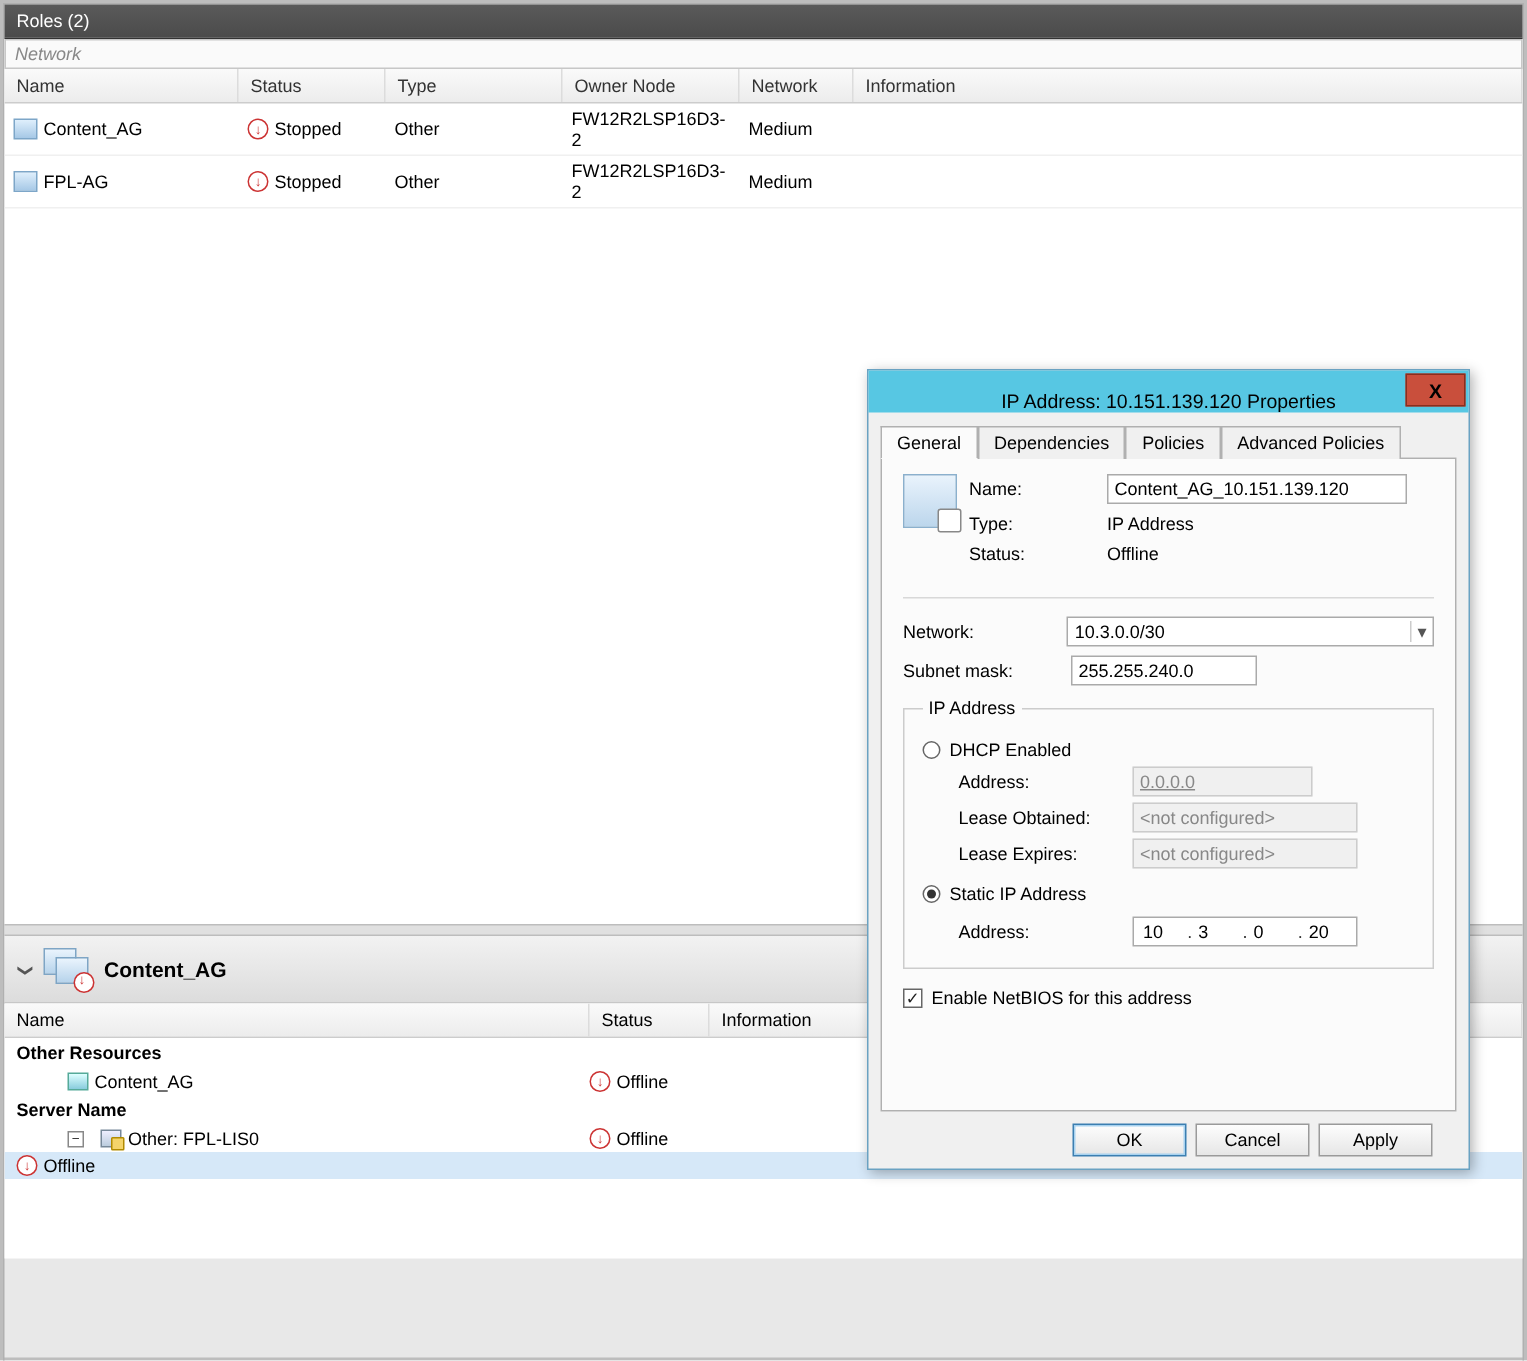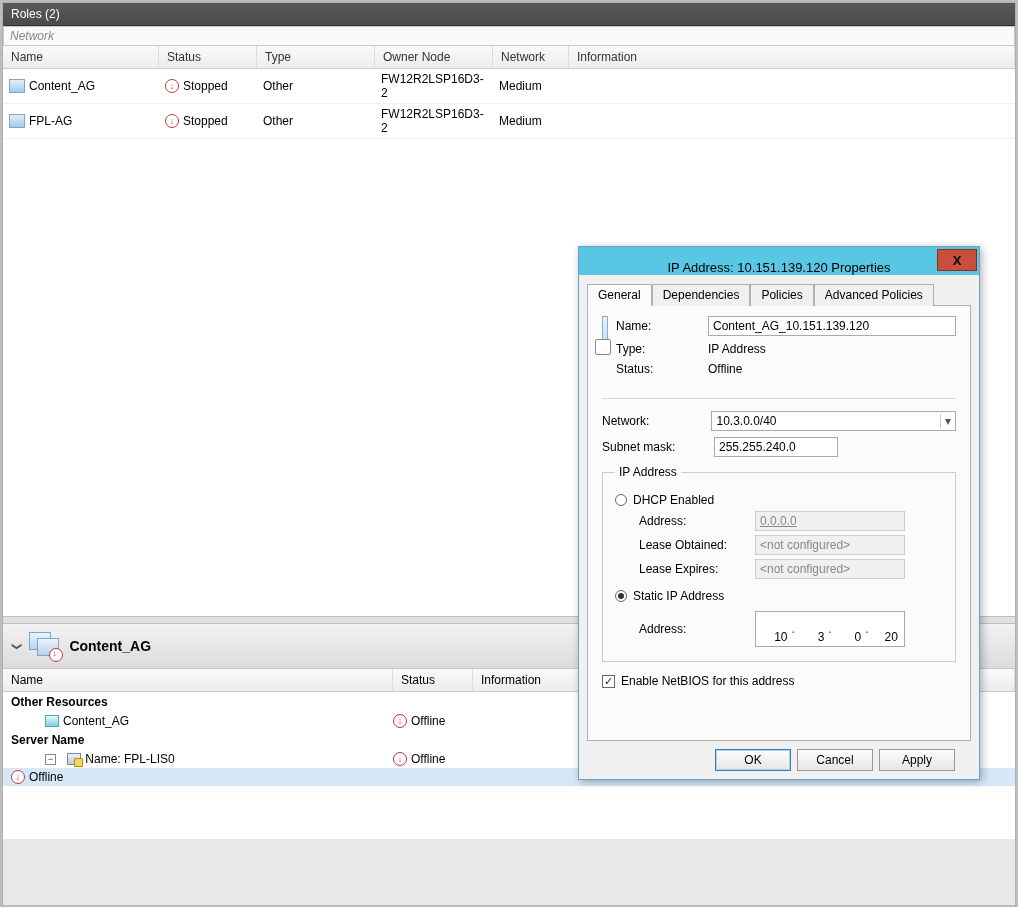--- a/index.html
+++ b/index.html
@@ -169,21 +169,21 @@
 .select{width:250px;background:#fff;border:1px solid #aaa;padding:2px 4px;font-size:12px;display:flex;justify-content:space-between;align-items:center;}
 .select .dd{border-left:1px solid #ccc;padding-left:4px;color:#555;}
 fieldset{border:1px solid #ccc;padding:10px 12px;margin-top:8px;}
 legend{padding:0 4px;font-size:12px;}
 .radio-row{display:flex;align-items:center;gap:6px;margin:4px 0;}
 .radio{width:12px;height:12px;border:1px solid #666;border-radius:50%;display:inline-flex;align-items:center;justify-content:center;background:#fff;}
 .radio.checked::after{content:"";width:6px;height:6px;background:#333;border-radius:50%;}
 .sub-row{display:flex;align-items:center;margin:4px 0 4px 24px;}
 .sub-row .sl{width:116px;}
 .ip-edit{display:flex;gap:4px;align-items:center;background:#fff;border:1px solid #aaa;padding:2px 6px;width:150px;}
-.ip-seg{width:28px;text-align:right;border:none;margin-top:16px;}
+.ip-seg{width:28px;text-align:left;border:none;}
 .dot{color:#333;}
 .chk-row{display:flex;align-items:center;gap:6px;margin-top:12px;}
 .chk{width:13px;height:13px;border:1px solid #666;background:#fff;display:inline-flex;align-items:center;justify-content:center;}
 .chk.checked::after{content:"✓";font-size:11px;color:#222;}
 .dialog .btn-row{display:flex;justify-content:flex-end;gap:6px;padding:0 24px 8px 0;}
 .btn{width:76px;padding:3px 0;background:linear-gradient(#fdfdfd,#e6e6e6);border:1px solid #9a9a9a;text-align:center;}
 .btn.default{border:1px solid #3c7fb1;box-shadow:0 0 0 1px #a8d2ef inset;}
 </style>
 </head>
 <body>
@@ -261,21 +261,21 @@
               <span class="server-icon"></span>
               <span>Content_AG</span>
             </div>
         <div class="status-cell">
               <span class="status-icon"></span>
               <span>Offline</span>
             </div>
       </div>
       <div class="group-row">Server Name</div>
       <div class="item-row">
-        <div class="name-cell"><span class="indent1"></span><span class="exp-box">−</span>&nbsp;<span class="name-icon"></span><span>Name: FPL-LIS0</span></div>
+        <div class="name-cell"><span class="indent1"></span><span class="exp-box">−</span>&nbsp;<span class="name-icon"></span><span>Other: FPL-LIS0</span></div>
         <div class="status-cell">
               <span class="status-icon"></span>
               <span>Offline</span>
             </div>
       </div>
       <div class="item-row selected">
         <div class="status-cell">
               <span class="status-icon"></span>
               <span>Offline</span>
             </div>
@@ -296,55 +296,55 @@
     <div class="tab">Dependencies</div>
     <div class="tab">Policies</div>
     <div class="tab">Advanced Policies</div>
   </div>
   <div class="tab-body">
     <div style="display:flex;">
       <div class="dlg-icon"></div>
       <div style="flex:1;">
         <div class="dlg-row">
           <div class="dlg-label">Name:</div>
-          <input class="text-input" style="width: 248px;" value="Content_AG_10.151.139.120">
+          <input class="text-input" style="width: 200px;" value="Content_AG_10.151.139.120">
         </div>
         <div class="dlg-row">
           <div class="dlg-label">Type:</div>
           <div>IP Address</div>
         </div>
         <div class="dlg-row">
           <div class="dlg-label">Status:</div>
           <div>Offline</div>
         </div>
       </div>
     </div>
     <hr class="hr">
     <div class="dlg-row">
       <div class="dlg-label2">Network:</div>
       <div class="select">
-        <span>10.3.0.0/40</span>
+        <span>10.3.0.0/30</span>
         <span class="dd">▾</span>
       </div>
     </div>
     <div class="dlg-row">
       <div class="dlg-label2">Subnet mask:</div>
       <input class="text-input" style="width: 124px;" readonly="" value="255.255.240.0">
     </div>
 
     <fieldset>
       <legend>IP Address</legend>
 
       <div class="radio-row">
         <span class="radio"></span>
         <span>DHCP Enabled</span>
       </div>
       <div class="sub-row">
         <div class="sl">Address:</div>
-        <input class="disabled-input" style="width: 150px; text-decoration: underline;" disabled="" value="0.0.0.0">
+        <input class="disabled-input" style="width: 120px; text-decoration: underline;" disabled="" value="0.0.0.0">
       </div>
       <div class="sub-row">
         <div class="sl">Lease Obtained:</div>
         <input class="disabled-input" style="width: 150px;" disabled="" value="&lt;not configured&gt;">
       </div>
       <div class="sub-row">
         <div class="sl">Lease Expires:</div>
         <input class="disabled-input" style="width: 150px;" disabled="" value="&lt;not configured&gt;">
       </div>
 

